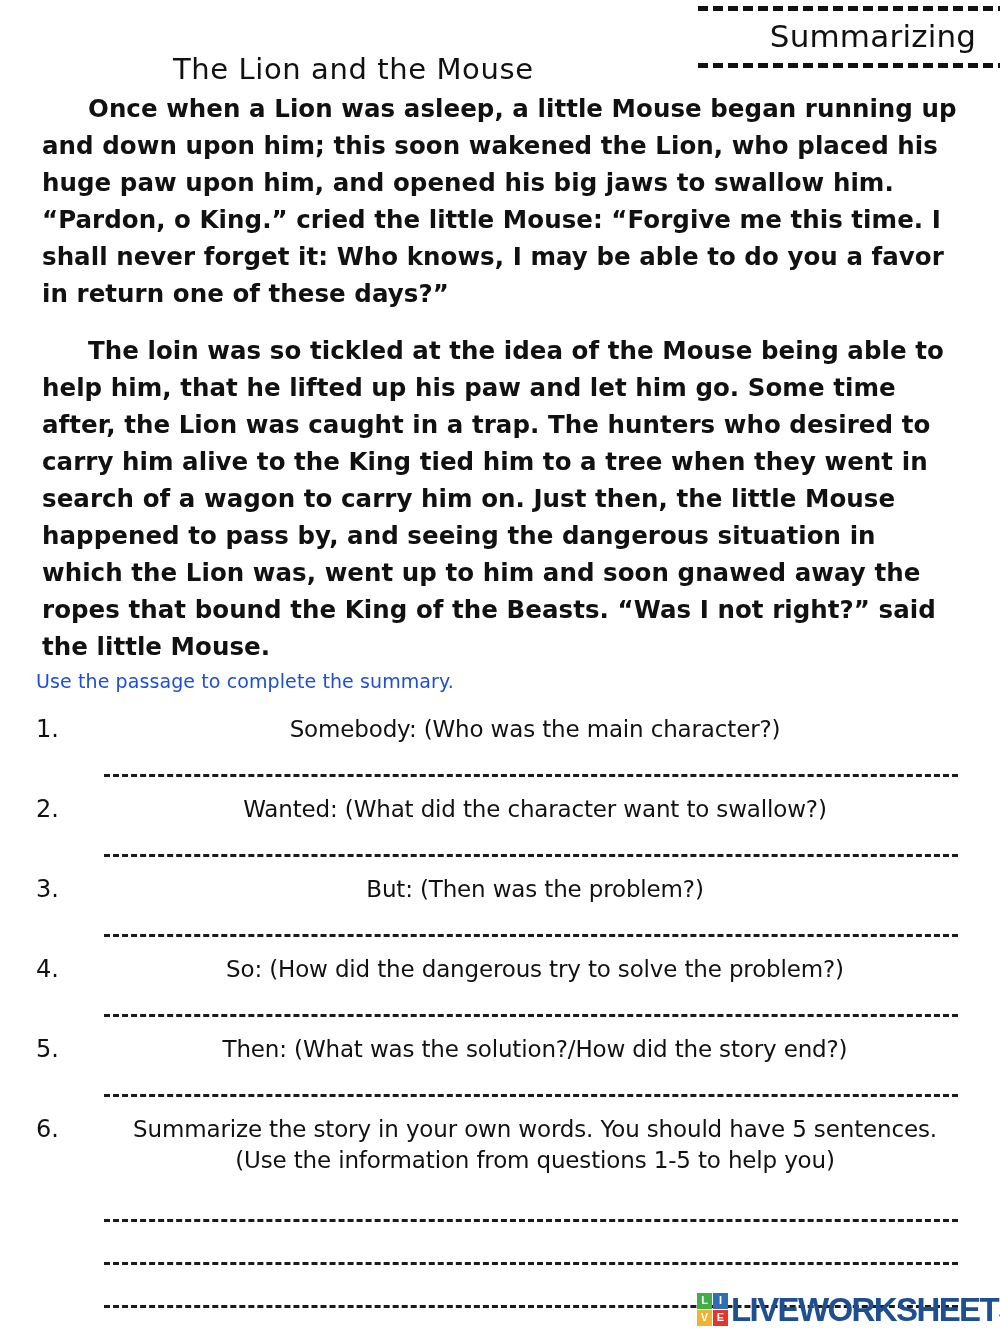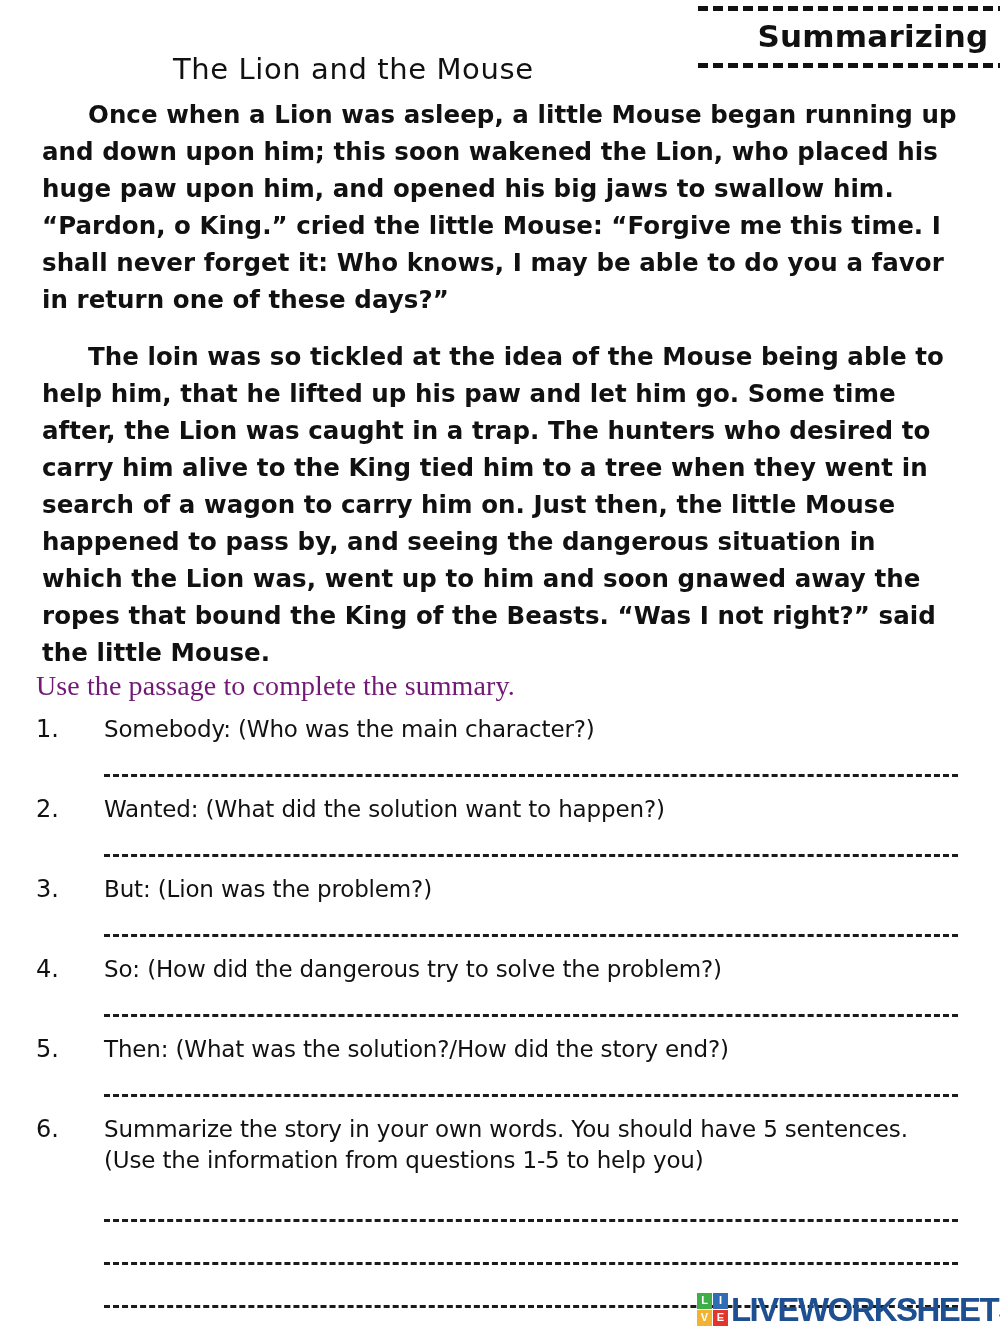--- a/index.html
+++ b/index.html
@@ -28,65 +28,64 @@
     border-bottom: 5px dashed #111111;
     display: flex;
     align-items: center;
     justify-content: center;
   }
   #header-title {
     font-size: 31px;
     letter-spacing: 0.2px;
     color: #111111;
     font-family: "DejaVu Sans", sans-serif;
-    font-weight: 700;
+    font-weight: 400;
     white-space: nowrap;
     padding-bottom: 2px;
     margin-left: 40px;
   }
 
   
   #passage-title {
     position: absolute;
     left: 128px;
     top: 52px;
     font-size: 29px;
     letter-spacing: 0.6px;
     color: #111111;
     white-space: nowrap;
     margin-left: 45px;
   }
 
   #passage-body {
     position: absolute;
     left: 42px;
-    top: 96px;
+    top: 90px;
     width: 915px;
     font-size: 24.5px;
     line-height: 37px;
     letter-spacing: 0.05px;
     color: #111111;
     font-weight: 600;
   }
   #passage-body p {
     margin: 0 0 20px 0;
     text-indent: 46px;
   }
   #passage-body p:last-child { margin-bottom: 16px; }
 
   
   #instruction-text {
     position: absolute;
     left: 36px;
     top: 670px;
-    font-size: 28px;
-    color: #701a75;
+    font-size: 19px;
+    color: #1d4ed8;
     letter-spacing: 0.1px;
     white-space: nowrap;
-    font-family: Liberation Serif, serif;
   }
 
   
   .question-row {
     position: absolute;
     left: 36px;
     width: 930px;
     display: flex;
     align-items: flex-start;
   }
@@ -96,20 +95,21 @@
     font-size: 24px;
     color: #111111;
     line-height: 31px;
   }
   .q-text {
     font-size: 23px;
     color: #111111;
     line-height: 31px;
     letter-spacing: -0.15px;
     flex: 1;
+    text-align: center;
   }
 
   
   .answer-line {
     position: absolute;
     left: 104px;
     width: 854px;
     height: 0;
     border-top: 3px dashed #1b1b1b;
   }
@@ -171,27 +171,27 @@
 <div id="instruction-text">Use the passage to complete the summary.</div>
 
 <div class="question-row" style="top:714px;">
   <div class="q-number">1.</div>
   <div class="q-text">Somebody: (Who was the main character?)</div>
 </div>
 <div class="answer-line" style="top:774px;"></div>
 
 <div class="question-row" style="top:794px;">
   <div class="q-number">2.</div>
-  <div class="q-text">Wanted: (What did the solution want to happen?)</div>
+  <div class="q-text">Wanted: (What did the character want to swallow?)</div>
 </div>
 <div class="answer-line" style="top:854px;"></div>
 
 <div class="question-row" style="top:874px;">
   <div class="q-number">3.</div>
-  <div class="q-text">But: (Lion was the problem?)</div>
+  <div class="q-text">But: (Then was the problem?)</div>
 </div>
 <div class="answer-line" style="top:934px;"></div>
 
 <div class="question-row" style="top:954px;">
   <div class="q-number">4.</div>
   <div class="q-text">So: (How did the dangerous try to solve the problem?)</div>
 </div>
 <div class="answer-line" style="top:1014px;"></div>
 
 <div class="question-row" style="top:1034px;">

